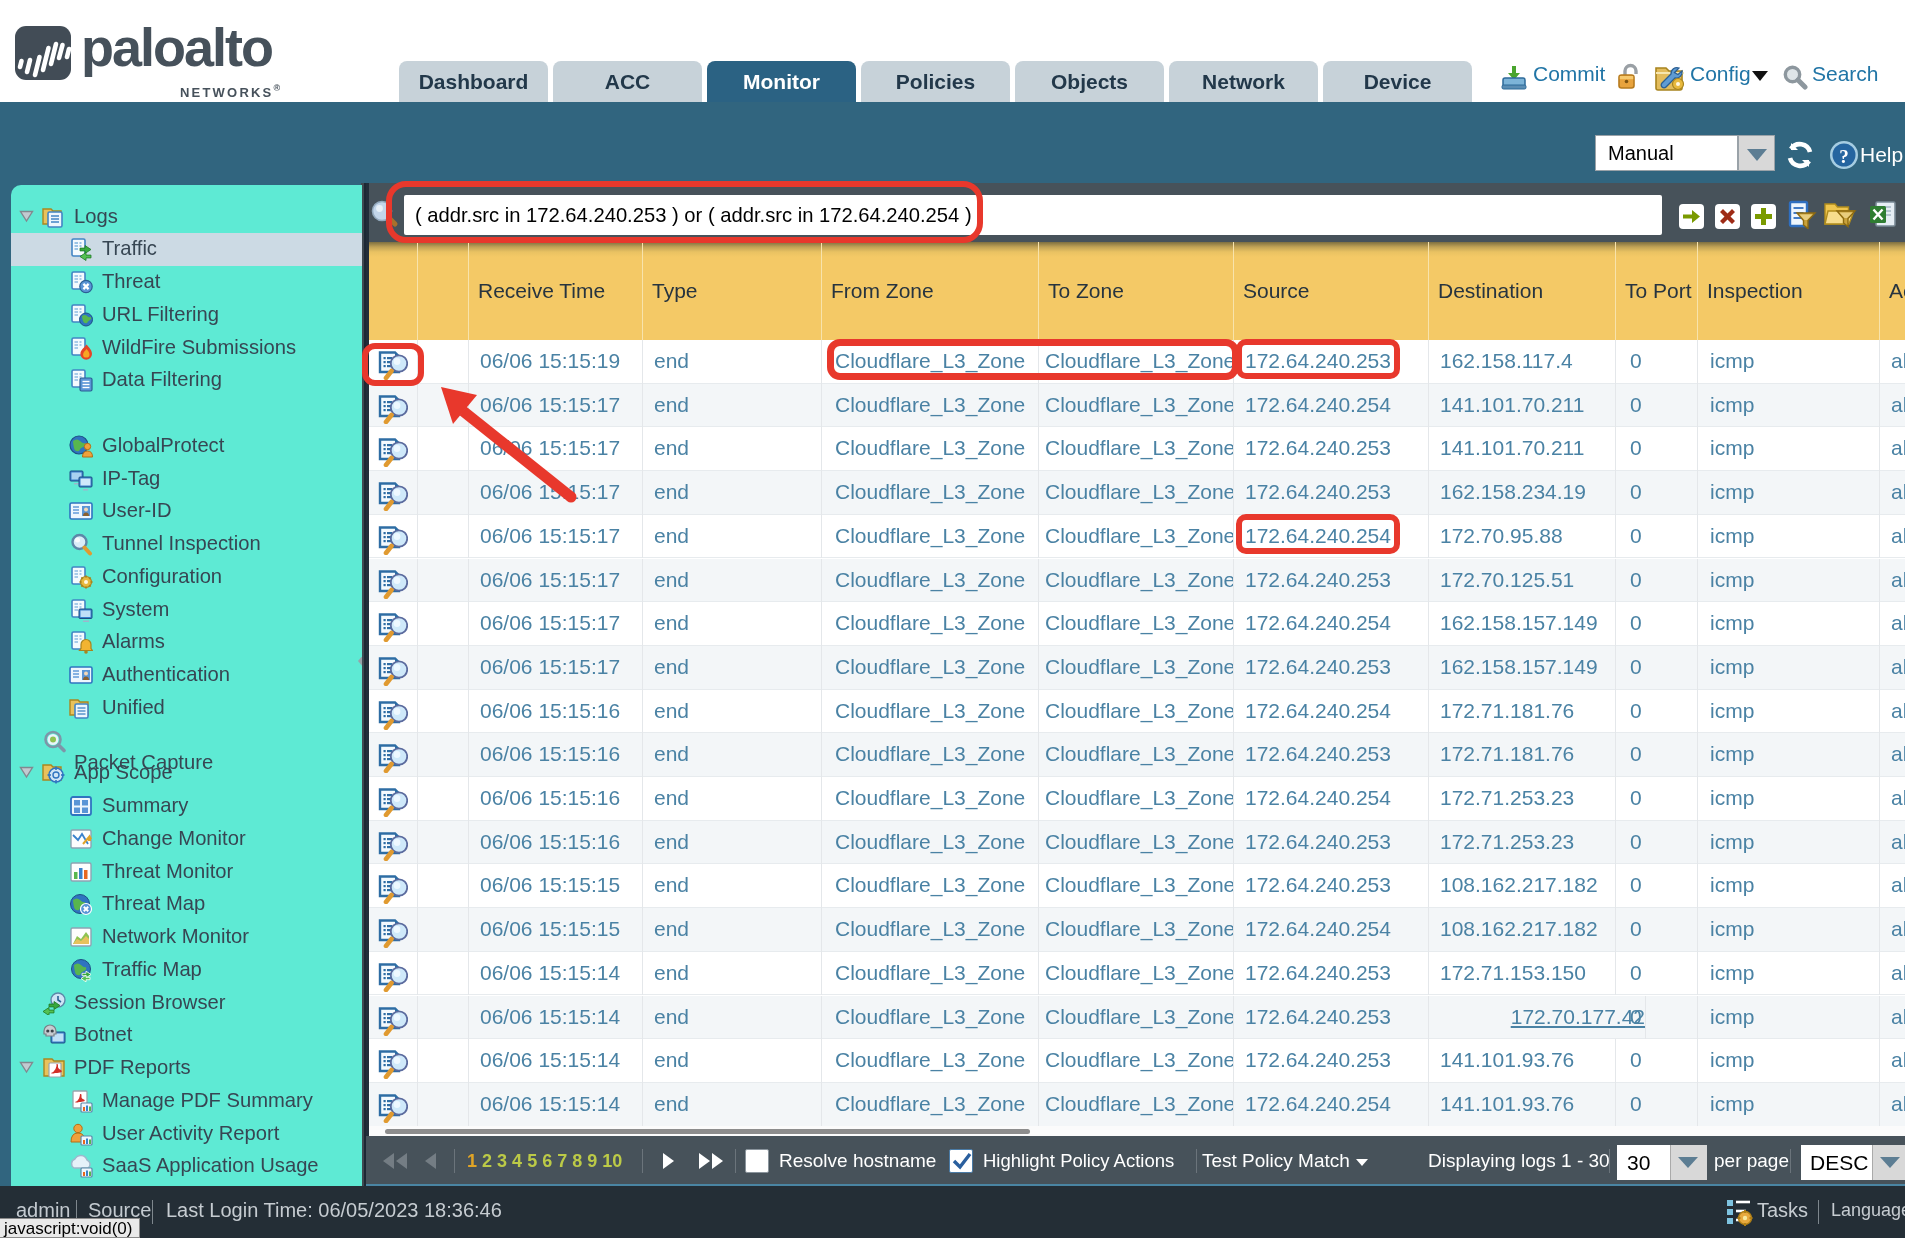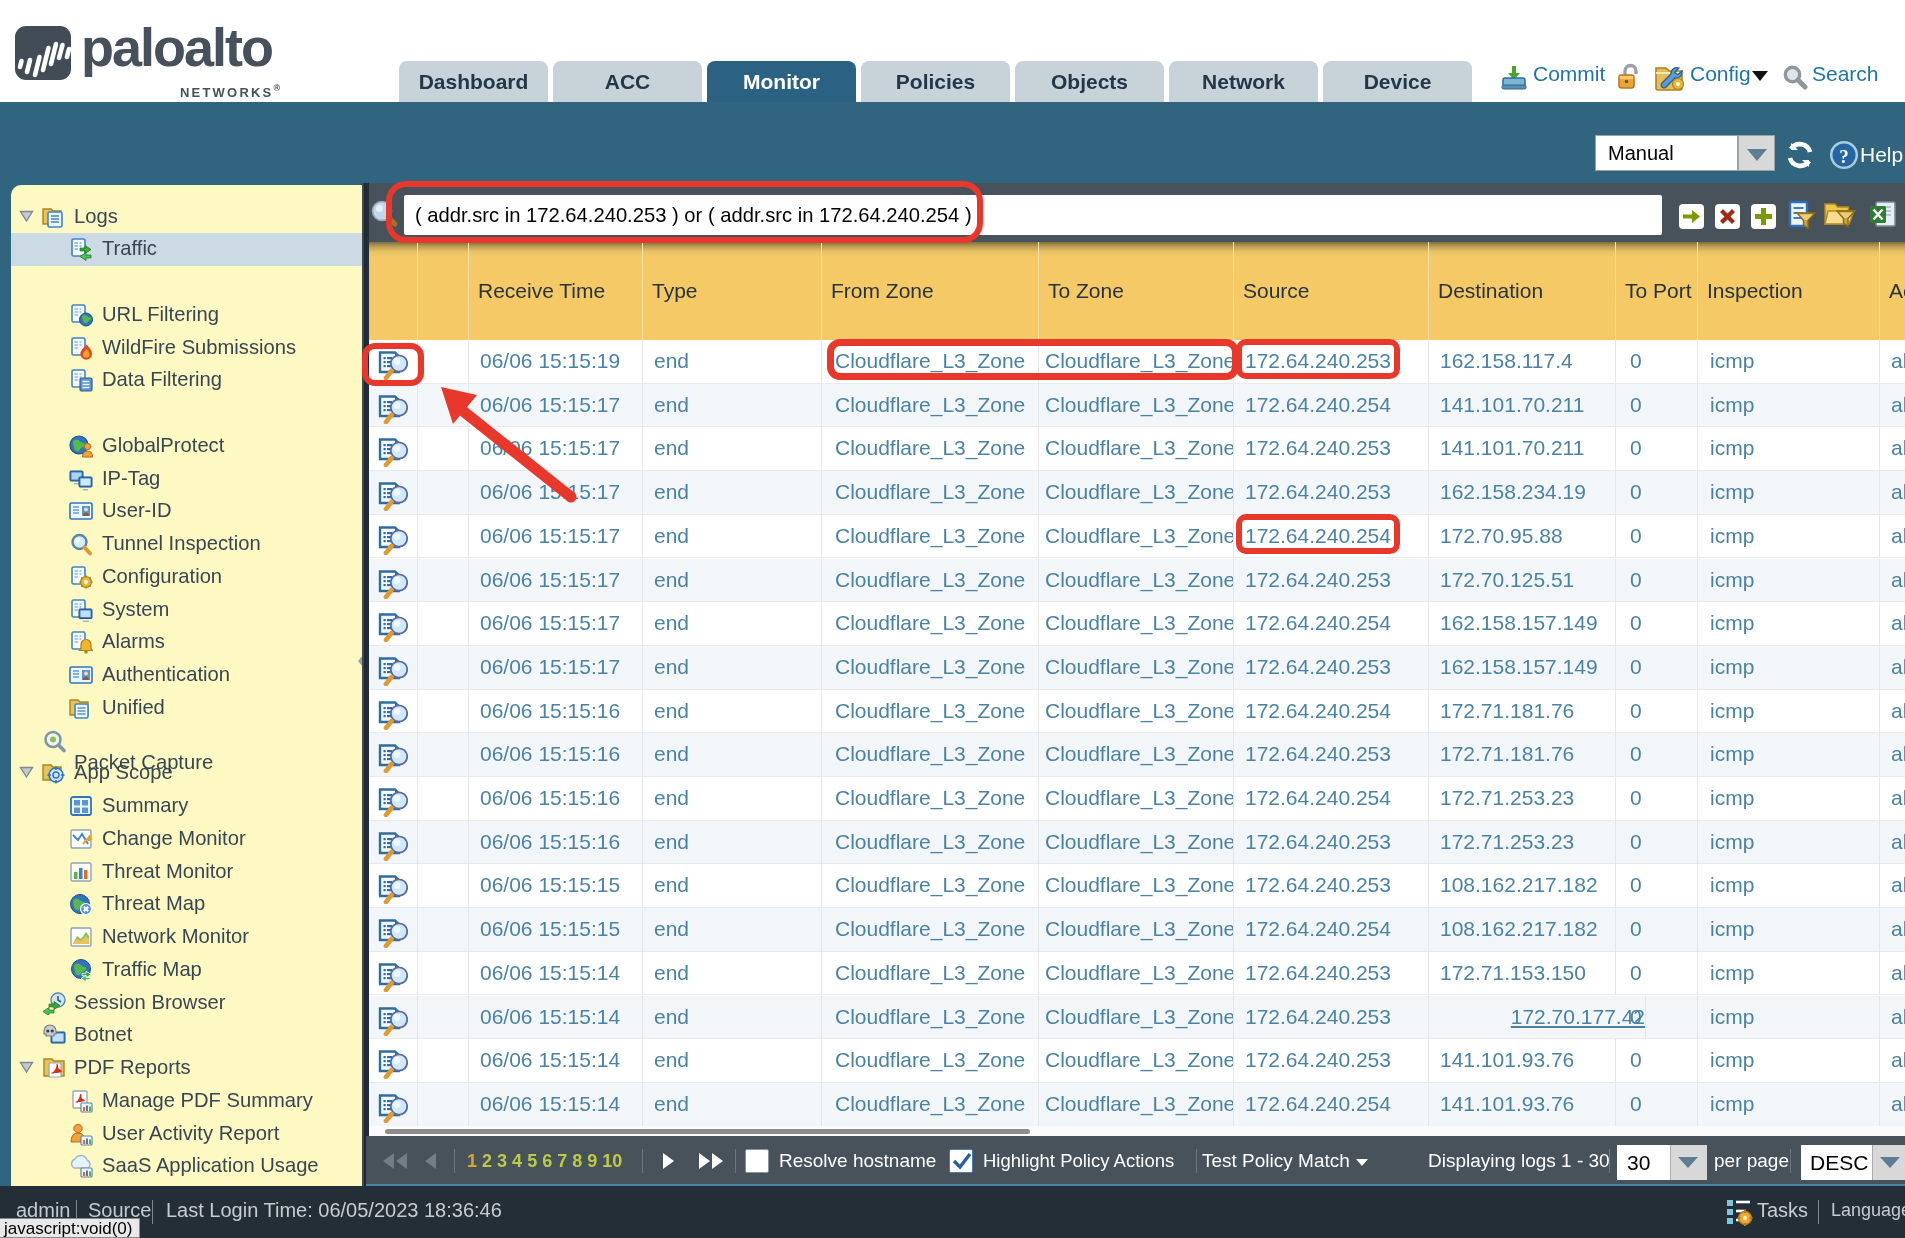--- a/index.html
+++ b/index.html
@@ -11,21 +11,21 @@
 #logotext{position:absolute;left:81px;top:16px;font-size:54px;font-weight:bold;color:#46515b;letter-spacing:-2px;transform:scaleX(1.0);transform-origin:left top;}
 #logonet{position:absolute;left:180px;top:83px;font-size:13px;font-weight:bold;color:#46515b;letter-spacing:2.2px;}
 .tab{position:absolute;top:61px;height:41px;width:149px;background:#c7d2d9;border-radius:8px 8px 0 0;text-align:center;line-height:41px;font-size:21px;font-weight:bold;color:#22384a;}
 .tab.sel{background:#2b6283;color:#fff;}
 .hlink{position:absolute;top:62px;font-size:21px;color:#2175a6;}
 
 #band{position:absolute;left:0;top:102px;width:1905px;height:81px;background:#31657f;}
 #manual{position:absolute;left:1595px;top:33px;width:143px;height:36px;background:#fff;border:1px solid #9aa2a8;font-size:20px;color:#000;line-height:34px;padding-left:12px;}
 #manualbtn{position:absolute;left:1738px;top:33px;width:37px;height:36px;background:#d8d8d8;border:1px solid #9aa2a8;}
 
-#side{position:absolute;left:11px;top:185px;width:351px;height:1001px;background:#fef9c3;border-radius:10px 0 0 0;overflow:hidden;}
+#side{position:absolute;left:11px;top:185px;width:351px;height:1001px;background:#5eead4;border-radius:10px 0 0 0;overflow:hidden;}
 .ti{position:absolute;left:0;width:351px;height:33px;font-size:20.2px;color:#374653;white-space:nowrap;}
 .ti .lb{position:absolute;top:4px;}
 .ti svg{position:absolute;}
 .tsel{position:absolute;left:0;width:351px;height:33px;background:#ccdae4;}
 
 #split{position:absolute;left:361px;top:183px;width:5px;height:1003px;background:#3f4951;border-right:2px solid #1d2834;}
 
 #fbar{position:absolute;left:366px;top:183px;width:1539px;height:59px;background:#47525a;}
 #finput{position:absolute;left:38px;top:12px;width:1258px;height:40px;background:#fff;border-radius:2px;font-size:20.2px;color:#000;line-height:40px;padding-left:11px;white-space:nowrap;overflow:hidden;}
 .fbtn{position:absolute;top:21px;width:25px;height:25px;background:#fff;border-radius:4px;}
@@ -144,20 +144,35 @@
           <line x1="5.5" y1="9" x2="9" y2="9"></line>
           <line x1="5.5" y1="12" x2="9" y2="12"></line>
           <line x1="10.5" y1="6" x2="12.5" y2="6"></line>
           <line x1="10.5" y1="9" x2="12.5" y2="9"></line>
         </g>
         <path d="M22 12.5 l-6 -4 v2.6 h-5 v2.8 h5 v2.6 z" fill="#39a83e" stroke="#1e7a24" stroke-width="0.8"></path>
         <path d="M11 19.5 l6 -4 v2.6 h5 v2.8 h-5 v2.6 z" fill="#54c153" stroke="#1e7a24" stroke-width="0.8"></path>
       </svg>
       <div class="lb" style="left:91px;">Traffic</div>
     </div>
+<div class="ti" style="top:81.0px;">
+      <svg style="left:58px;top:4px;" width="24" height="24" viewBox="0 0 24 24">
+        <rect x="3" y="2" width="13" height="17" rx="1.5" fill="#f4fafe" stroke="#4285c4" stroke-width="1.6"></rect>
+        <g stroke="#7fb2dd" stroke-width="1.3">
+          <line x1="5.5" y1="6" x2="9" y2="6"></line>
+          <line x1="5.5" y1="9" x2="9" y2="9"></line>
+          <line x1="5.5" y1="12" x2="9" y2="12"></line>
+          <line x1="10.5" y1="6" x2="12.5" y2="6"></line>
+          <line x1="10.5" y1="9" x2="12.5" y2="9"></line>
+        </g>
+        <circle cx="17" cy="16.5" r="6.2" fill="#5a95d6" stroke="#2b5f94" stroke-width="1.2"></circle>
+        <path d="M14.4 13.9 l5.2 5.2 M19.6 13.9 l-5.2 5.2" stroke="#fff" stroke-width="2.2"></path>
+      </svg>
+      <div class="lb" style="left:91px;">Threat</div>
+    </div>
 <div class="ti" style="top:113.8px;">
       <svg style="left:58px;top:4px;" width="24" height="24" viewBox="0 0 24 24">
         <rect x="3" y="2" width="13" height="17" rx="1.5" fill="#f4fafe" stroke="#4285c4" stroke-width="1.6"></rect>
         <g stroke="#7fb2dd" stroke-width="1.3">
           <line x1="5.5" y1="6" x2="9" y2="6"></line>
           <line x1="5.5" y1="9" x2="9" y2="9"></line>
           <line x1="5.5" y1="12" x2="9" y2="12"></line>
           <line x1="10.5" y1="6" x2="12.5" y2="6"></line>
           <line x1="10.5" y1="9" x2="12.5" y2="9"></line>
         </g>

